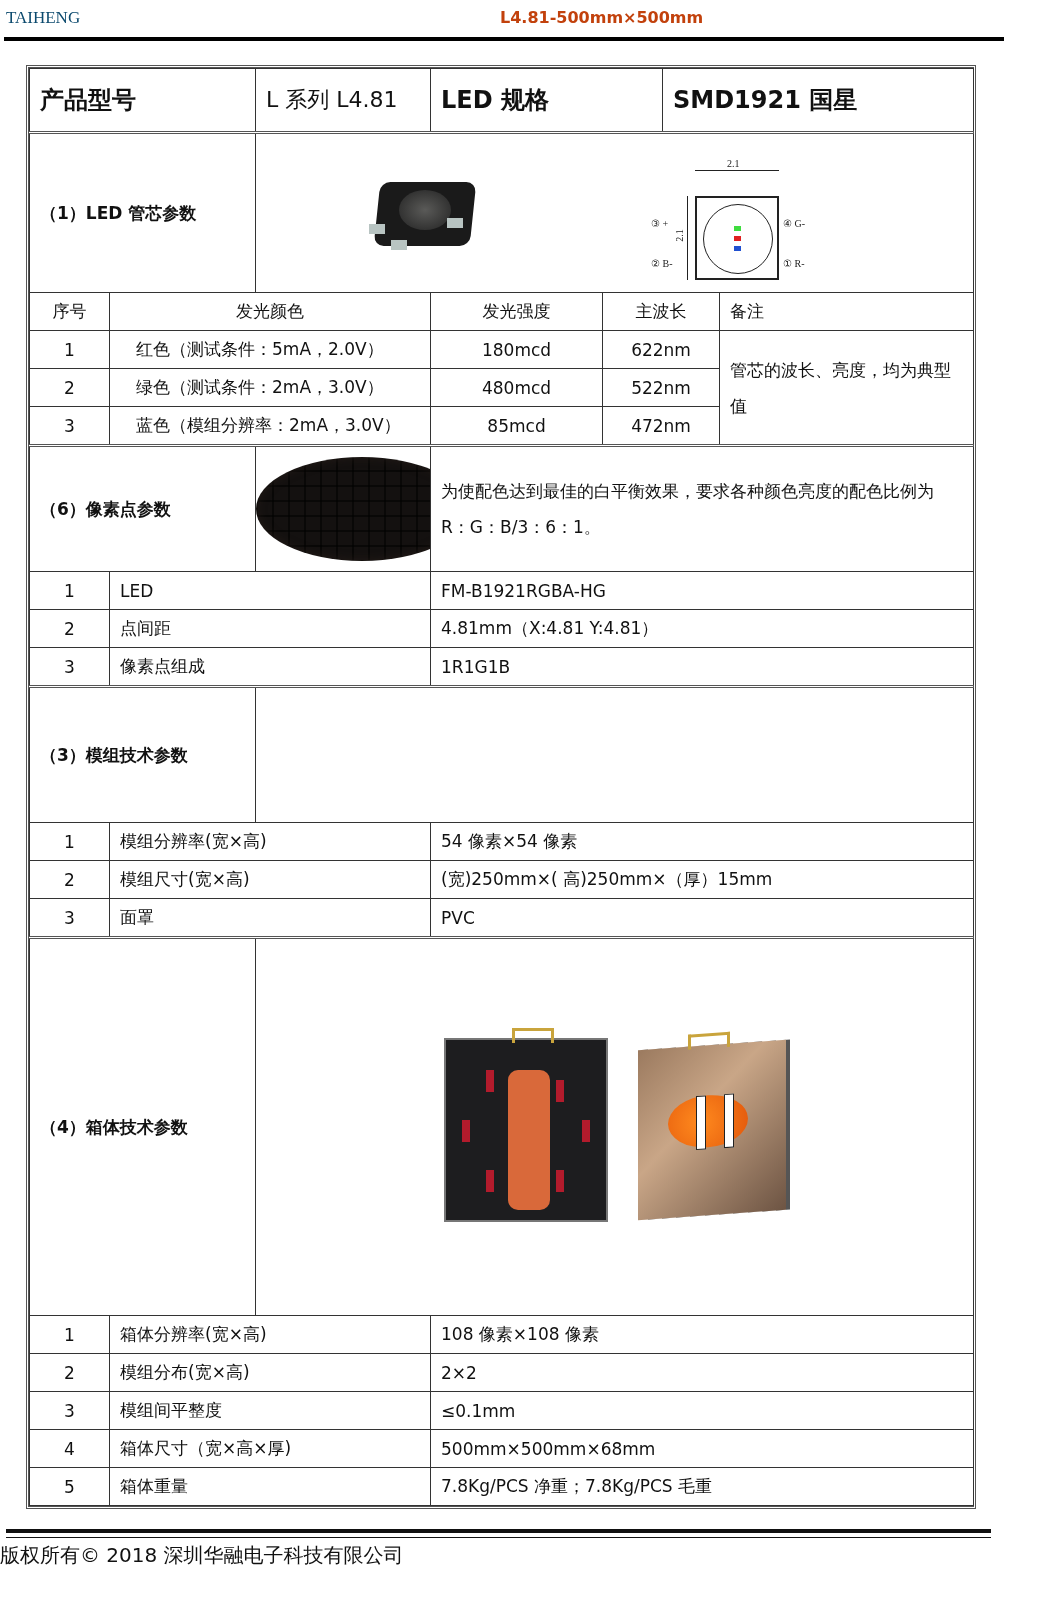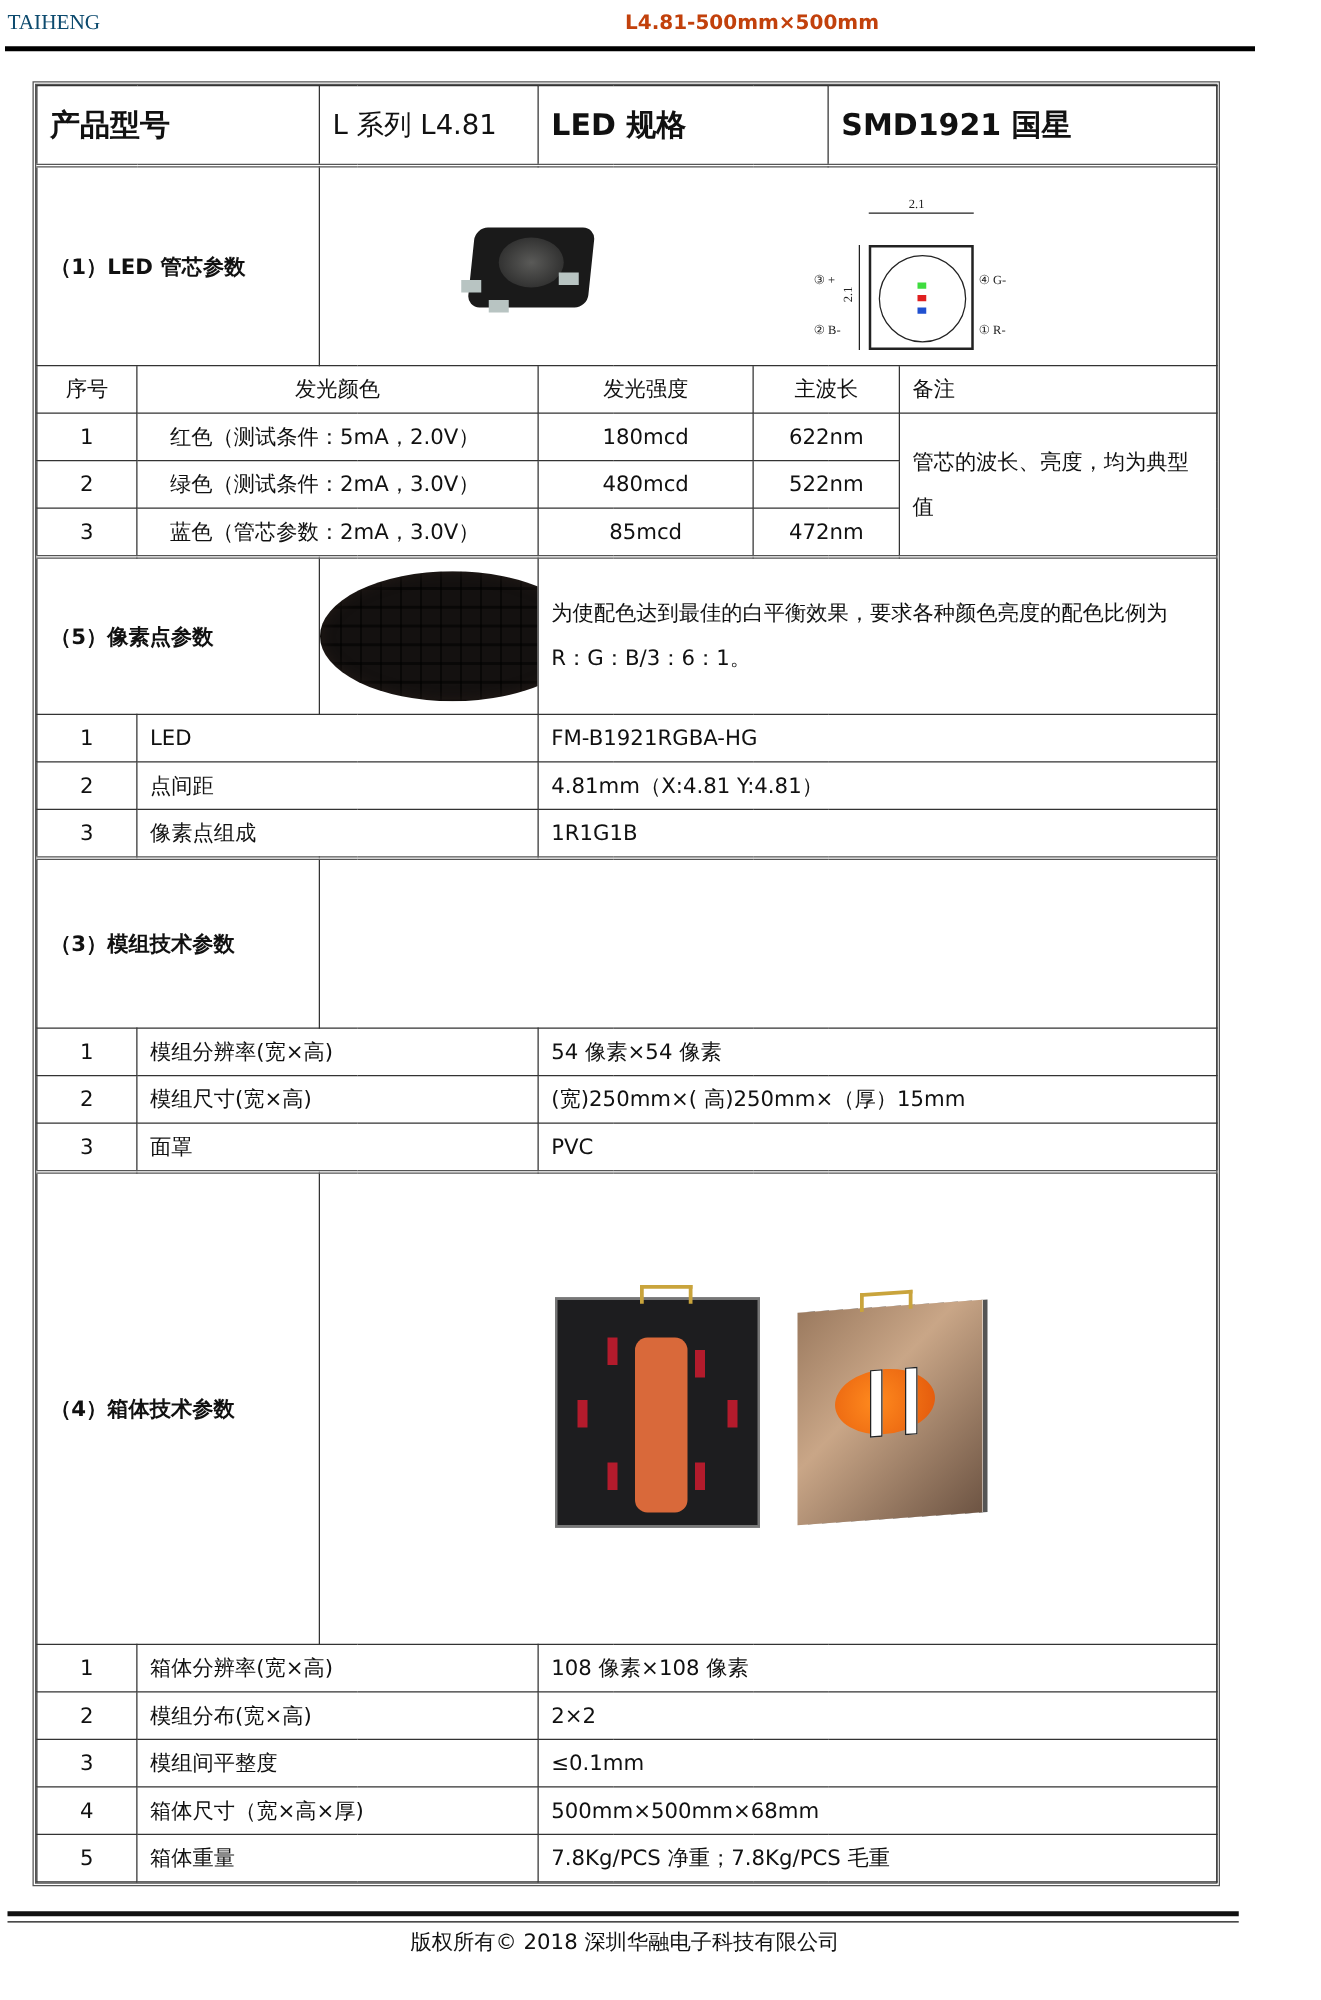--- a/index.html
+++ b/index.html
@@ -27,21 +27,21 @@
   }
   .sec { border-top: 3px double #555; }
   .c { text-align: center; }
   .b { font-weight: bold; }
   .toprow td { height: 62px; font-size: 24px; }
   .toprow td.big { font-weight: normal; font-size: 22px; }
   .wrap { white-space: normal; line-height: 36px; }
 
   .footer-rule1 { position: absolute; left: 6px; top: 1529px; width: 985px; height: 4px; background: #111; }
   .footer-rule2 { position: absolute; left: 6px; top: 1537px; width: 985px; height: 1px; background: #111; }
-  .footer-text { position: absolute; left: 0; width: 1000px; top: 1542px; text-align: center; font-size: 17px; }
+  .footer-text { position: absolute; left: 0; width: 1000px; top: 1542px; font-size: 20px; }
 
   
   .chip { position: relative; width: 120px; height: 90px; margin: 0 auto; }
   .chip .body { position: absolute; left: 16px; top: 14px; width: 96px; height: 64px; background: #1a1a1a; border-radius: 10px; transform: skewX(-6deg); }
   .chip .lens { position: absolute; left: 38px; top: 22px; width: 52px; height: 40px; border-radius: 50%; background: radial-gradient(#5a5a58, #222); }
   .chip .pin { position: absolute; width: 16px; height: 10px; background: #b8c4c2; }
 
   
   .diag { position: relative; width: 170px; height: 130px; margin: 0 auto; font-family: "Liberation Serif", serif; font-size: 10px; color: #222; }
   .diag .sq { position: absolute; left: 44px; top: 40px; width: 84px; height: 84px; border: 2px solid #222; box-sizing: border-box; }
@@ -147,27 +147,27 @@
       <td rowspan="3" class="wrap">管芯的波长、亮度，均为典型值</td>
     </tr>
     <tr>
       <td class="c">2</td>
       <td colspan="3" style="padding-left:26px;">绿色（测试条件：2mA，3.0V）</td>
       <td colspan="2" class="c">480mcd</td>
       <td colspan="2" class="c">522nm</td>
     </tr>
     <tr>
       <td class="c">3</td>
-      <td colspan="3" style="padding-left:26px;">蓝色（管芯参数：2mA，3.0V）</td>
+      <td colspan="3" style="padding-left:26px;">蓝色（模组分辨率：2mA，3.0V）</td>
       <td colspan="2" class="c">85mcd</td>
       <td colspan="2" class="c">472nm</td>
     </tr>
 
     <tr class="sec">
-      <td colspan="2" class="b" style="height:124px;">（5）像素点参数</td>
+      <td colspan="2" class="b" style="height:124px;">（6）像素点参数</td>
       <td colspan="2" style="padding:0;">
             <div class="pixel-ellipse"></div>
           </td>
       <td colspan="5" class="wrap">为使配色达到最佳的白平衡效果，要求各种颜色亮度的配色比例为 R：G：B/3：6：1。</td>
     </tr>
     <tr>
       <td class="c">1</td>
       <td colspan="3">LED</td>
       <td colspan="5">FM-B1921RGBA-HG</td>
     </tr>

